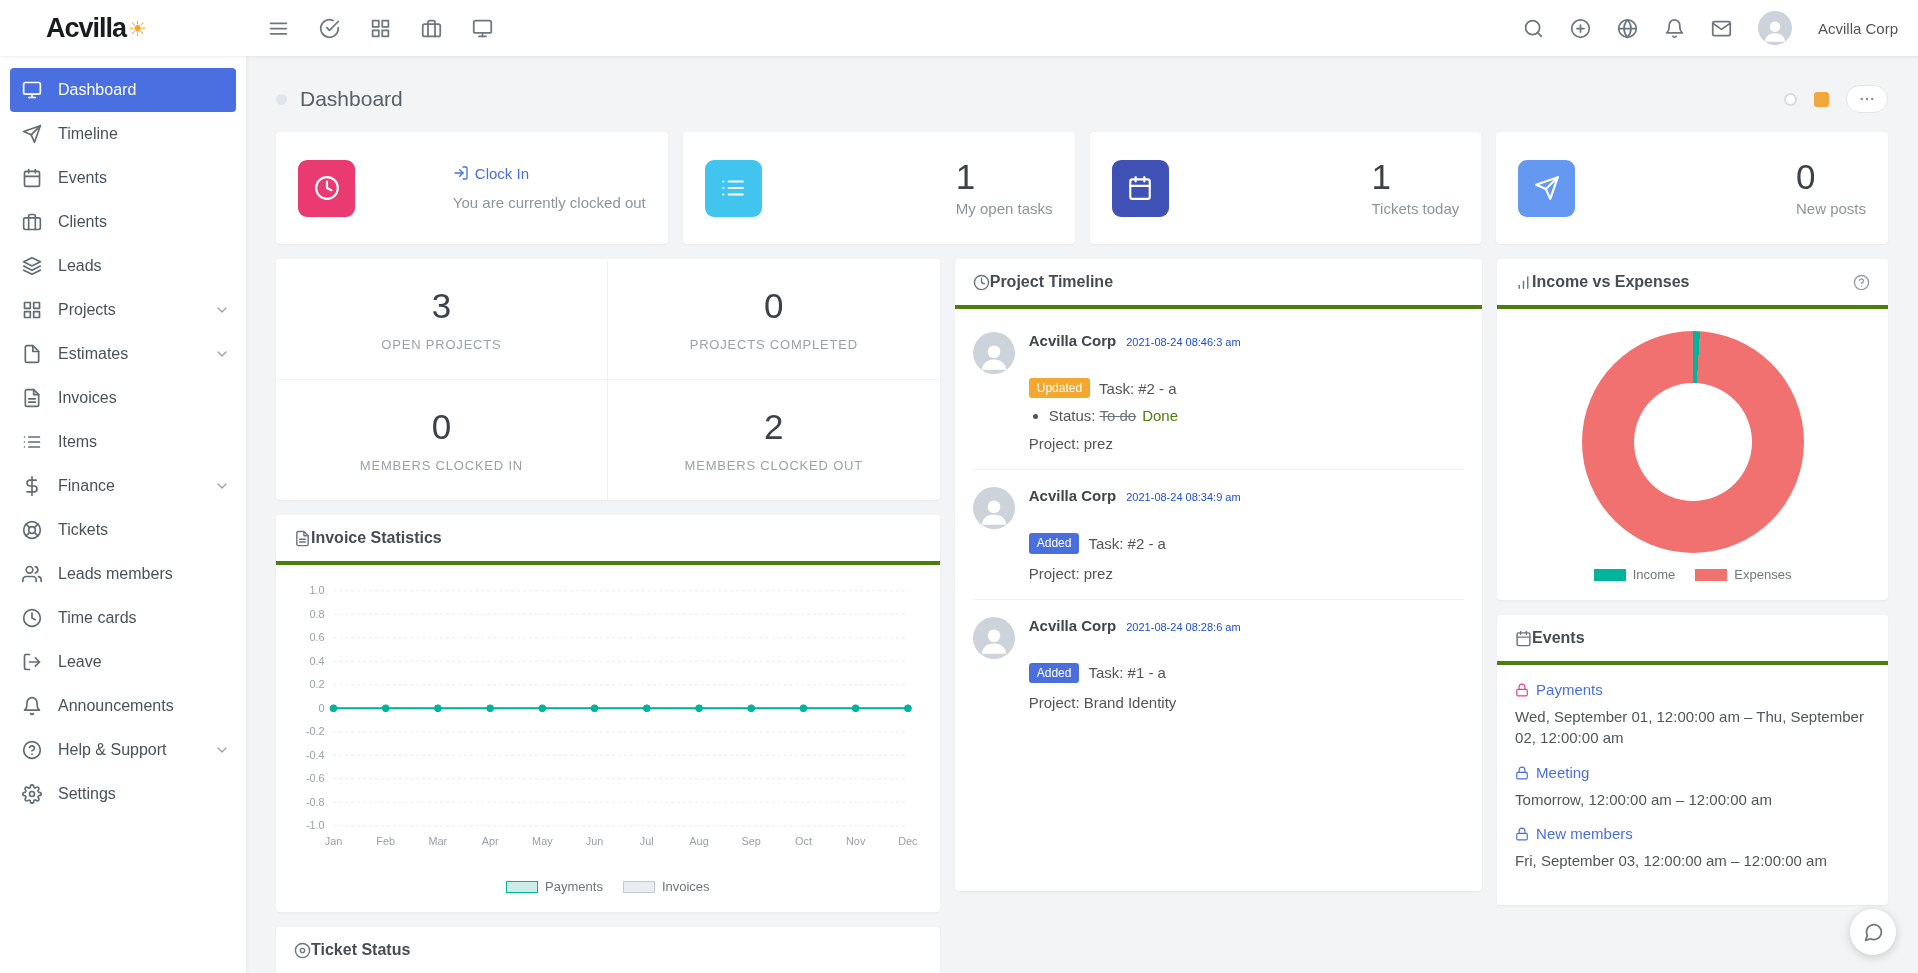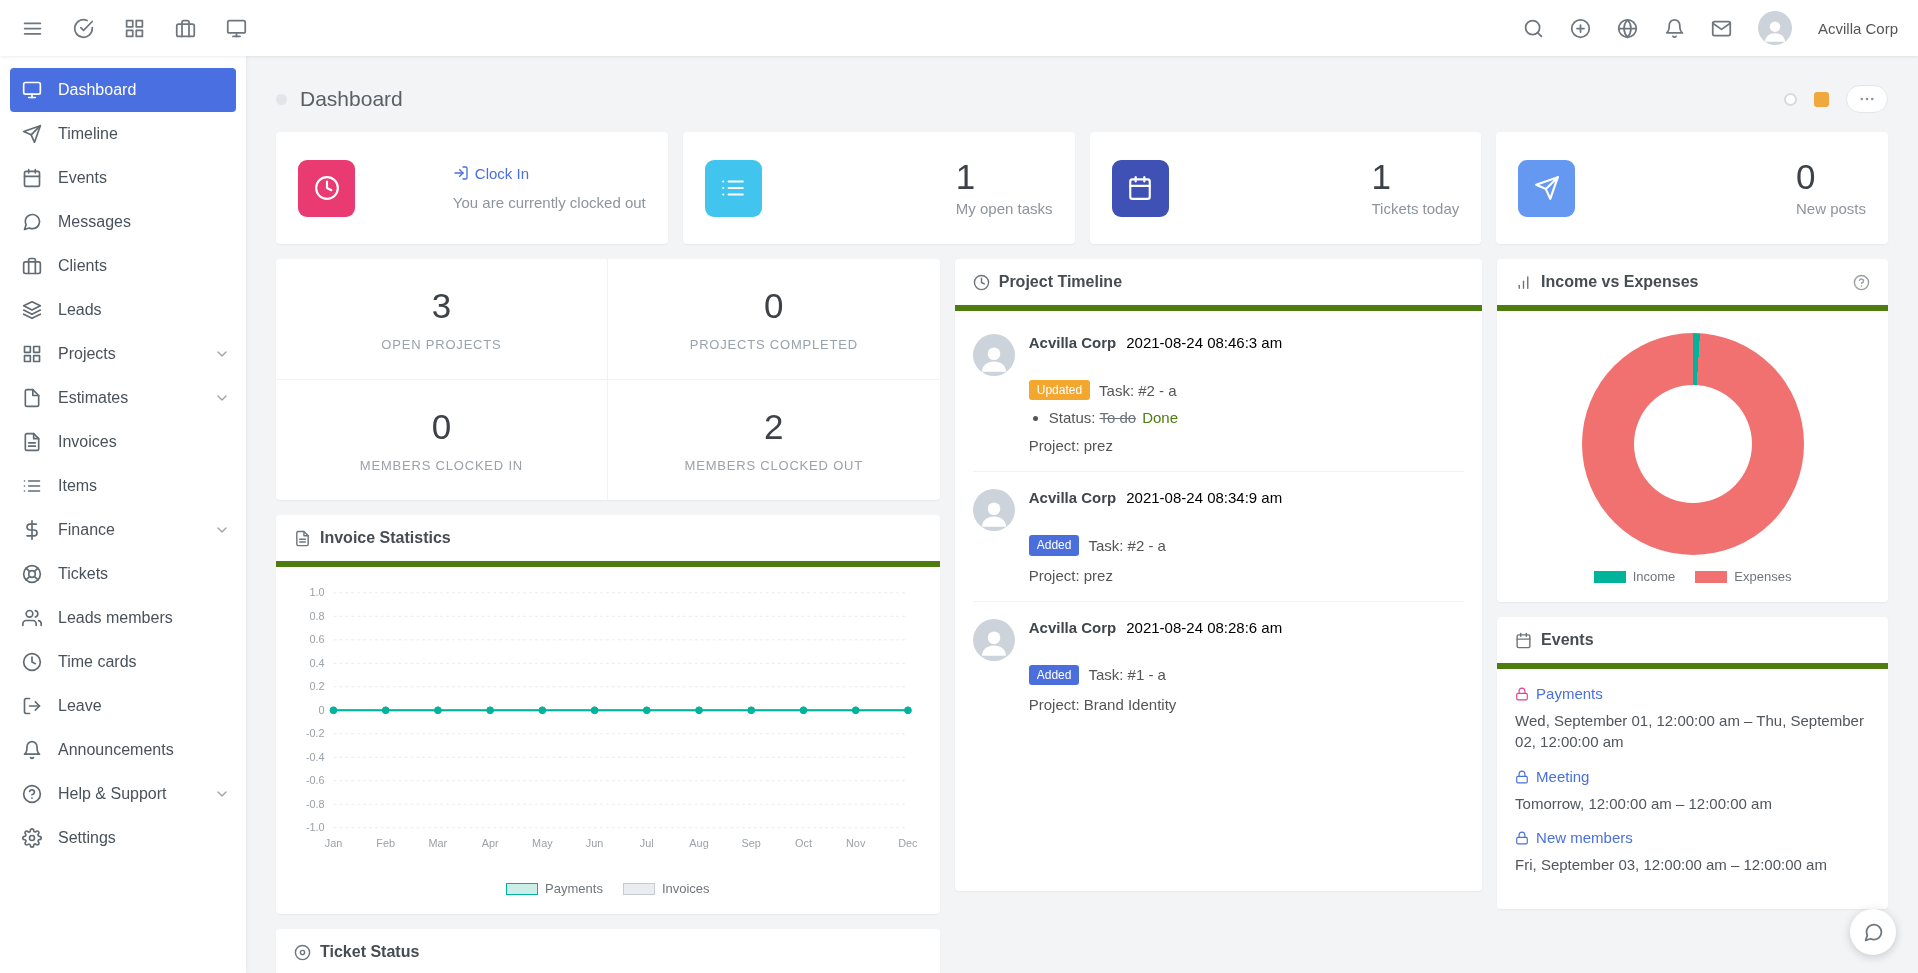--- a/index.html
+++ b/index.html
@@ -53,21 +53,21 @@
   .scard-right{margin-left:auto;}
   .scard-value{font-size:35px;color:#3c4248;line-height:1.05}
   .scard-label{font-size:15px;color:#8d959c;margin-top:5px}
   .clockin-link{color:#4a6fdd;font-size:15px;display:inline-flex;align-items:center;gap:6px}
   .clockin-link .icon{width:16px;height:16px}
   .clock-sub{font-size:15px;color:#8d959c;margin-top:9px}
 
   
   .grid2{display:grid;grid-template-columns:545fr 433fr 321fr;gap:15px;margin-top:15px;align-items:start}
   .card{background:#fff;border-radius:4px;box-shadow:0 1px 2px rgba(0,0,0,.05)}
-  .card-head{display:flex;align-items:center;gap:9px;padding:14px 18px;border-bottom:6px solid #4d7c0f}
+  .card-head{display:flex;align-items:center;gap:0;padding:14px 18px;border-bottom:4px solid #4d7c0f}
   .card-head .icon{width:17px;height:17px;color:#6c757d}
   .card-title{font-size:16px;font-weight:bold;color:#454c52}
   .head-help{margin-left:auto;color:#98a0a7 !important;cursor:pointer}
   .mt15{margin-top:15px}
 
   
   .stats-grid{display:grid;grid-template-columns:1fr 1fr}
   .stat-cell{padding:27px 10px;text-align:center}
   .stat-cell.br{border-right:1px solid #f0f2f5}
   .stat-cell.bb{border-bottom:1px solid #f0f2f5}
@@ -77,21 +77,21 @@
   
   .tl-card{min-height:632px}
   .tl-body{padding:6px 18px}
   .tl-entry{display:flex;gap:14px;padding:17px 0;border-bottom:1px solid #f0f2f5}
   .tl-entry.last{border-bottom:none}
   .tl-avatar{width:42px;height:42px;border-radius:50%;flex:0 0 42px;background:#ccd3da;color:#fff;display:flex;align-items:center;justify-content:center;overflow:hidden}
   .tl-avatar .icon{width:36px;height:36px;margin-top:7px}
   .tl-content{flex:1;min-width:0}
   .tl-head{display:flex;align-items:baseline;gap:10px}
   .tl-author{font-weight:bold;font-size:15px;color:#3f464c}
-  .tl-time{font-size:15px;color:#000000}
+  .tl-time{font-size:11px;color:#1d4ed8}
   .tl-line{margin-top:29px;font-size:15px;color:#555;display:flex;align-items:center;gap:9px}
   .badge{color:#fff;font-size:12px;padding:3px 8px;border-radius:3px;line-height:1.2}
   .tl-status{margin:9px 0 0 20px;font-size:15px;color:#555}
   .status-old{text-decoration:line-through;color:#6c757d;margin-left:4px}
   .status-new{color:#4d7c0f;margin-left:6px}
   .tl-project{margin-top:11px;font-size:15px;color:#555}
 
   
   .donut-wrap{padding:22px 0 12px}
   .donut{width:222px;height:222px;border-radius:50%;margin:0 auto;position:relative;background:#f07170}
@@ -116,20 +116,24 @@
   .ticket-body{height:280px}
 
   
   .chat-fab{position:fixed;right:22px;bottom:18px;width:46px;height:46px;border-radius:50%;background:#fff;border:none;box-shadow:0 2px 10px rgba(0,0,0,.18);display:flex;align-items:center;justify-content:center;color:#6e767e;z-index:60}
   .chat-fab .icon{width:21px;height:21px}
 </style>
 </head>
 <body>
 
 <header class="topbar">
+  <a class="brand">
+    <span class="brand-text">Acvilla</span>
+    <span class="brand-sun">☀</span>
+  </a>
   <div class="tb-left">
     <button class="tb-btn">
         <span class="icon tb-icon">
           <svg viewBox="0 0 24 24" fill="none" stroke="currentColor" stroke-width="2" stroke-linecap="round" stroke-linejoin="round">
             <line x1="3" y1="6" x2="21" y2="6"></line>
             <line x1="3" y1="12" x2="21" y2="12"></line>
             <line x1="3" y1="18" x2="21" y2="18"></line>
           </svg>
         </span>
       </button>
@@ -247,28 +251,20 @@
   <a class="side-item">
     <span class="icon s-icon">
         <svg viewBox="0 0 24 24" fill="none" stroke="currentColor" stroke-width="2" stroke-linecap="round" stroke-linejoin="round">
           <rect x="3" y="4" width="18" height="18" rx="2"></rect>
           <line x1="16" y1="2" x2="16" y2="6"></line>
           <line x1="8" y1="2" x2="8" y2="6"></line>
           <line x1="3" y1="10" x2="21" y2="10"></line>
         </svg>
       </span>
     <span>Events</span>
-  </a>
-  <a class="side-item">
-    <span class="icon s-icon">
-        <svg viewBox="0 0 24 24" fill="none" stroke="currentColor" stroke-width="2" stroke-linecap="round" stroke-linejoin="round">
-          <path d="M21 11.5a8.38 8.38 0 0 1-.9 3.8 8.5 8.5 0 0 1-7.6 4.7 8.38 8.38 0 0 1-3.8-.9L3 21l1.9-5.7a8.38 8.38 0 0 1-.9-3.8 8.5 8.5 0 0 1 4.7-7.6 8.38 8.38 0 0 1 3.8-.9h.5a8.48 8.48 0 0 1 8 8v.5z"></path>
-        </svg>
-      </span>
-    <span>Messages</span>
   </a>
   <a class="side-item">
     <span class="icon s-icon">
         <svg viewBox="0 0 24 24" fill="none" stroke="currentColor" stroke-width="2" stroke-linecap="round" stroke-linejoin="round">
           <rect x="2" y="7" width="20" height="14" rx="2"></rect>
           <path d="M16 21V5a2 2 0 0 0-2-2h-4a2 2 0 0 0-2 2v16"></path>
         </svg>
       </span>
     <span>Clients</span>
   </a>

